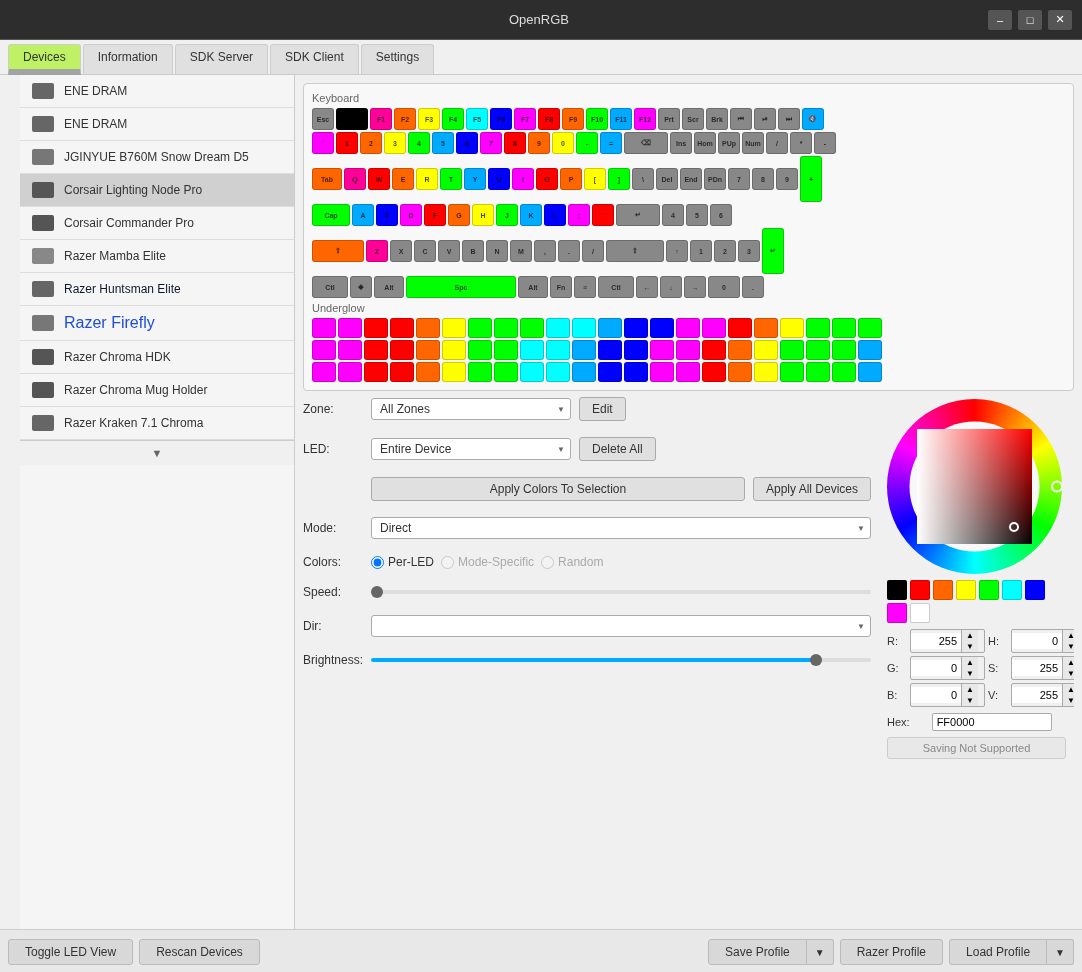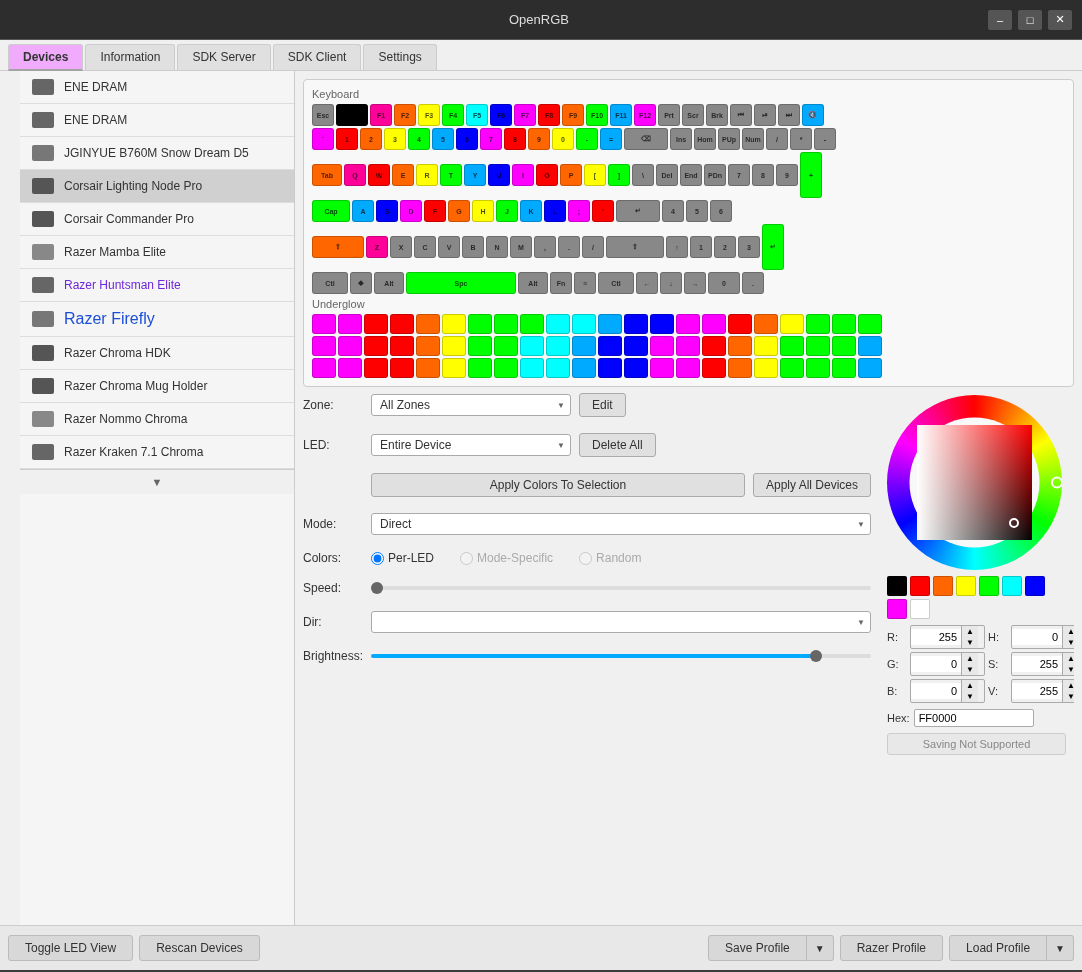--- a/index.html
+++ b/index.html
@@ -55,25 +55,24 @@
       padding: 5px 14px;
       background: #e0e0e0;
       border: 1px solid #ccc;
       border-bottom: none;
       cursor: pointer;
       font-size: 12px;
       color: #333;
       border-radius: 3px 3px 0 0;
     }
     .tab.active {
-      background: #f0abfc;
-      border-bottom: 2px solid #a3a3a3;
+      background: #bef264;
+      border-bottom: 6px solid #a3a3a3;
       margin-bottom: -1px;
       z-index: 1;
-      font-weight: bold;
     }
     .main {
       display: flex;
       height: calc(972px - 40px - 33px - 45px);
       background: #f0f0f0;
       padding-left: 20px;
     }
     .sidebar {
       width: 275px;
       background: #f5f5f5;
@@ -242,21 +241,21 @@
     .swatch {
       width: 20px;
       height: 20px;
       border-radius: 2px;
       cursor: pointer;
       border: 1px solid rgba(0,0,0,0.2);
     }
     .hex-row {
       display: flex;
       align-items: center;
-      gap: 4px;
+      gap: 22px;
       font-size: 11px;
       color: #333;
     }
     .hex-input {
       width: 100px;
       padding: 2px 4px;
       border: 1px solid #aaa;
       border-radius: 2px;
       font-size: 11px;
     }
@@ -264,21 +263,21 @@
       padding: 4px;
       text-align: center;
       color: #888;
       font-size: 11px;
       background: #e8e8e8;
       border: 1px solid #ccc;
       border-radius: 3px;
     }
     .radio-group {
       display: flex;
-      gap: 26px;
+      gap: 7px;
       align-items: center;
       font-size: 12px;
       color: #333;
     }
     .radio-option {
       display: flex;
       align-items: center;
       gap: 4px;
     }
     .slider-row {
@@ -432,37 +431,33 @@
       <div class="sidebar-item">
     <div class="sidebar-icon usb" style="font-size:11px;color:#fff;width:22px;height:16px;display:flex;align-items:center;justify-content:center;border-radius:2px;"></div>
     <span style="font-size:12px;color:#333">Corsair Commander Pro</span>
   </div>
       <div class="sidebar-item">
     <div class="sidebar-icon mouse" style="font-size:11px;color:#fff;width:22px;height:16px;display:flex;align-items:center;justify-content:center;border-radius:2px;"></div>
     <span style="font-size:12px;color:#333">Razer Mamba Elite</span>
   </div>
       <div class="sidebar-item">
     <div class="sidebar-icon keyboard" style="font-size:11px;color:#fff;width:22px;height:16px;display:flex;align-items:center;justify-content:center;border-radius:2px;"></div>
-    <span style="font-size:12px;color:#6d28d9">Razer Huntsman Elite</span>
+    <span style="font-size:12px;color:#0f172a">Razer Huntsman Elite</span>
   </div>
       <div class="sidebar-item">
     <div class="sidebar-icon mousepad" style="font-size:11px;color:#fff;width:22px;height:16px;display:flex;align-items:center;justify-content:center;border-radius:2px;"></div>
     <span style="font-size:16px;color:#1d4ed8">Razer Firefly</span>
   </div>
       <div class="sidebar-item">
     <div class="sidebar-icon usb" style="font-size:11px;color:#fff;width:22px;height:16px;display:flex;align-items:center;justify-content:center;border-radius:2px;"></div>
     <span style="font-size:12px;color:#333">Razer Chroma HDK</span>
   </div>
       <div class="sidebar-item">
     <div class="sidebar-icon charger" style="font-size:11px;color:#fff;width:22px;height:16px;display:flex;align-items:center;justify-content:center;border-radius:2px;"></div>
     <span style="font-size:12px;color:#333">Razer Chroma Mug Holder</span>
-  </div>
-      <div class="sidebar-item">
-    <div class="sidebar-icon speaker" style="font-size:11px;color:#fff;width:22px;height:16px;display:flex;align-items:center;justify-content:center;border-radius:2px;"></div>
-    <span style="font-size:12px;color:#333">Razer Nommo Chroma</span>
   </div>
       <div class="sidebar-item">
     <div class="sidebar-icon headset" style="font-size:11px;color:#fff;width:22px;height:16px;display:flex;align-items:center;justify-content:center;border-radius:2px;"></div>
     <span style="font-size:12px;color:#333">Razer Kraken 7.1 Chroma</span>
   </div>
       <div class="sidebar-expand">
         <span style="color:#666;font-size:11px">▼</span>
       </div>
     </div>
 

